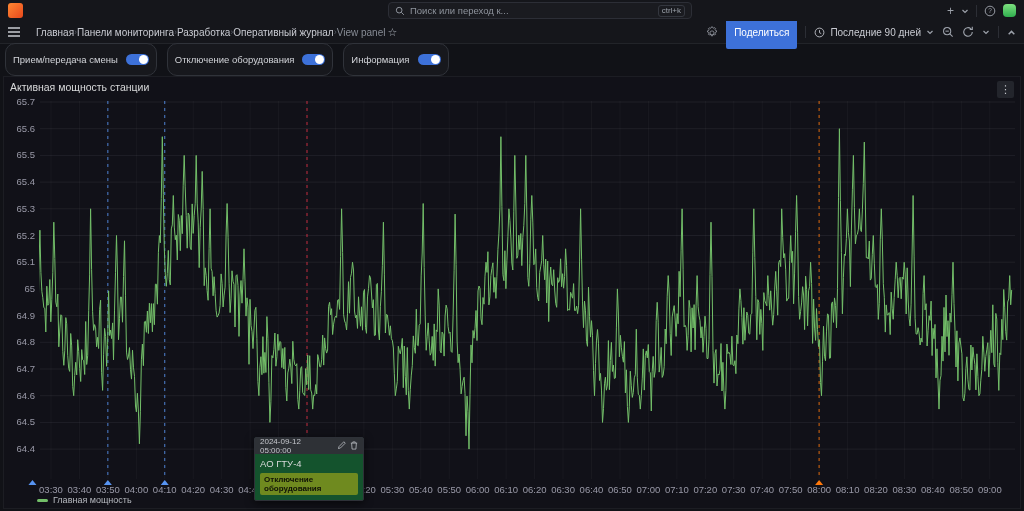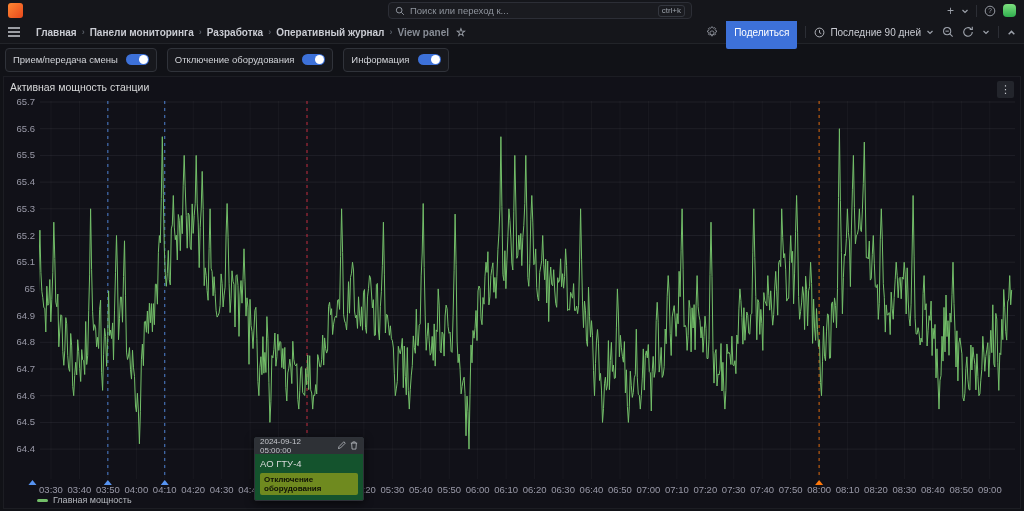--- a/index.html
+++ b/index.html
@@ -14,33 +14,33 @@
                display:flex; align-items:center; padding:0 6px; gap:5px; }
   .searchbox .ph { font-size:9.5px; color:#8e939c; flex:1; }
   .kbd { font-size:8px; color:#9aa0a8; border:1px solid #34373f; border-radius:3px; padding:0 3px; line-height:10px; }
   .top-right { margin-left:auto; display:flex; align-items:center; gap:7px; }
   .divider { width:1px; height:12px; background:#2c2e35; }
   .icon { color:#9da2ab; display:inline-flex; align-items:center; justify-content:center; }
   .avatar { width:13px; height:13px; border-radius:4px; background:#4fd05a;
             background:linear-gradient(180deg,#7de07f,#2fae4e); }
   .navbar { height:23px; background:#15161b; border-bottom:1px solid #222429;
             display:flex; align-items:center; padding:0 8px; gap:6px; }
-  .crumbs { display:flex; align-items:center; gap:5px; font-size:10px;font-weight:bold; }
+  .crumbs { display:flex; align-items:center; font-size:10px; }
   .crumb { color:#c9cbd2; }
   .crumb.dim { color:#878c95; }
   .crumb-sep { color:#565b64; font-size:9px; }
   .star { color:#a2a7b0; font-size:11px; margin-left:2px; }
   .nav-right { margin-left:auto; display:flex; align-items:center; gap:8px; }
   .btn-primary { background:#3d71d9; color:#fff; font-size:10px; border:none; border-radius:2px;
                  padding:3px 8px; height:33px; display:flex; align-items:center; }
   .timepick { display:flex; align-items:center; gap:5px; font-size:10px; color:#c9cbd2;text-align:right; }
   
   .filters { height:31px; display:flex; align-items:center; gap:10px; padding:0 5px; background:#111217; }
-  .filterbox { height:24px; display:flex; align-items:center; gap:8px; padding:0 7px;
-               background:#17181d; border:1px solid #30333a; border-radius:4px; }
+  .filterbox { height:33px; display:flex; align-items:center; gap:8px; padding:0 7px;
+               background:#17181d; border:1px solid #30333a; border-radius:10px; }
   .filterbox .lbl { font-size:9.5px; color:#d2d4d9; }
   .switch { width:23px; height:11px; border-radius:6px; background:#3d71d9; position:relative; }
   .switch .knob { position:absolute; right:1px; top:1px; width:9px; height:9px; border-radius:50%; background:#fff; }
   
   .panel { position:absolute; left:3px; right:3px; top:76px; bottom:2px;
            background:#111118; border:1px solid #1c1d23; }
   .panel-title { position:absolute; left:6px; top:4px; font-size:10.5px; font-weight:normal; color:#d8d9da; }
   .kebab { position:absolute; right:6px; top:4px; width:17px; height:17px; background:#23252c;
            border-radius:2px; display:flex; align-items:center; justify-content:center;
            color:#c4c7cd; font-size:11px; letter-spacing:0; }

